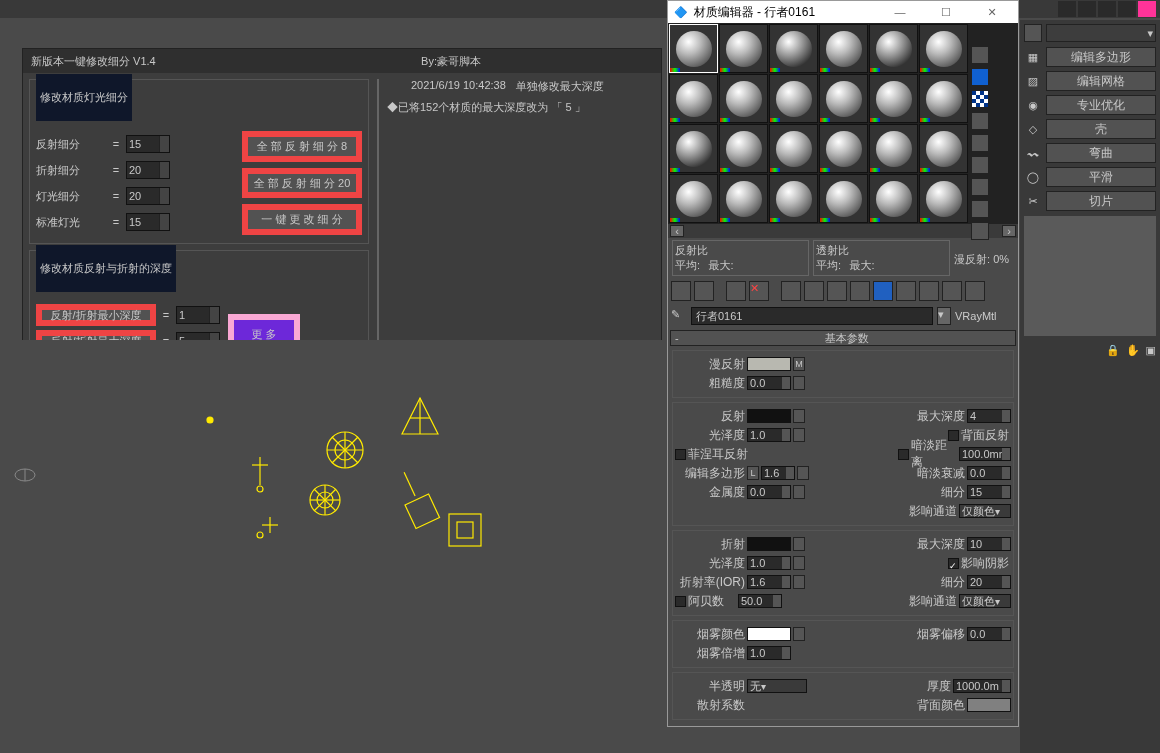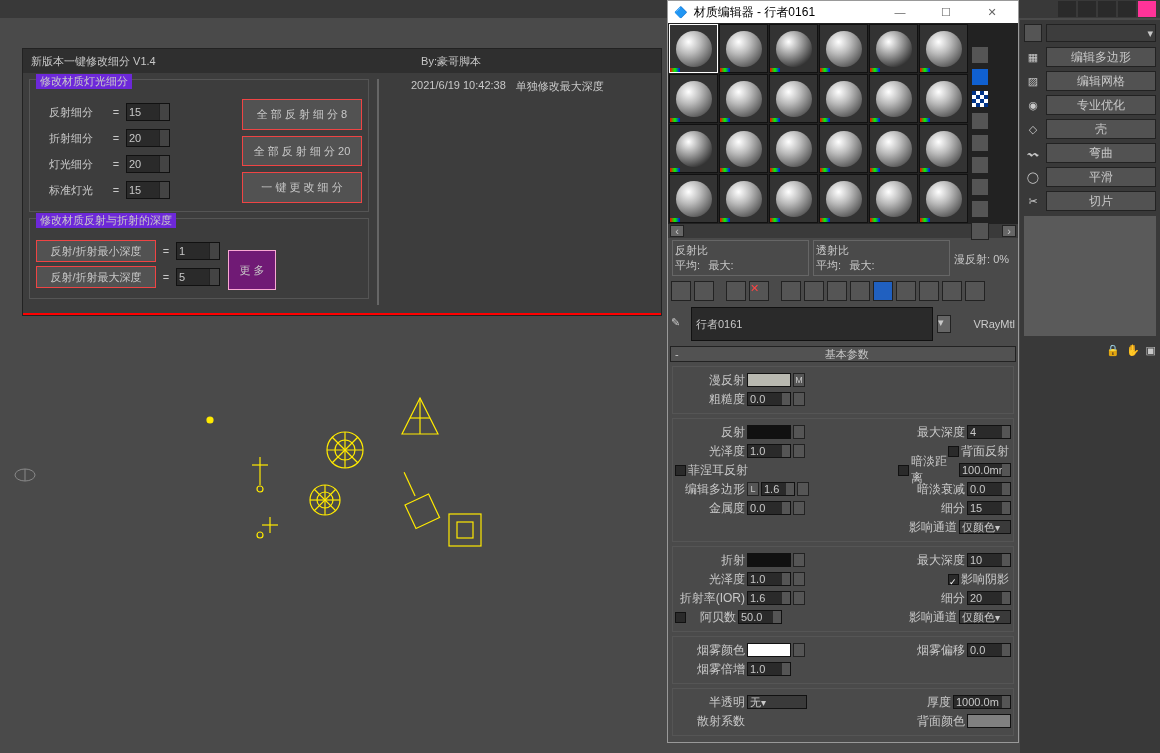--- a/index.html
+++ b/index.html
@@ -14,29 +14,29 @@
 .rp-btn{flex:1;height:20px;background:#525252;border:1px solid #222;text-align:center;line-height:18px;font-size:12px;}
 .rp-ico{width:18px;height:18px;margin-right:4px;display:flex;align-items:center;justify-content:center;}
 .rp-blank{height:120px;background:#5a5a5a;margin:4px;}
 .rp-footer{display:flex;gap:6px;justify-content:flex-end;padding:4px;}
 
 .script-panel{position:absolute;top:48px;left:22px;width:640px;background:#3d3d3d;border:1px solid #222;}
 .script-title{height:24px;background:#2f2f2f;display:flex;align-items:center;padding:0 8px;gap:12px;}
 .script-body{display:flex;padding:6px;gap:8px;}
 .script-left{width:340px;}
 .fieldset{border:1px solid #555;margin-bottom:6px;padding:4px 6px 8px;}
-.fieldset .legend{position:relative;top:-10px;background:#6d28d9;padding:0 4px;display:inline-block;}
+.fieldset .legend{position:relative;top:-10px;background:#0f172a;padding:16px 4px;display:inline-block;}
 .frow{display:flex;align-items:center;height:26px;gap:4px;}
-.frow .lbl{width:70px;text-align:center;}
+.frow .lbl{width:70px;text-align:left;}
 .frow .eq{width:12px;text-align:center;}
 .spinner{width:44px;height:18px;background:#2a2a2a;border:1px solid #111;display:flex;align-items:center;padding:0 2px;position:relative;}
 .spinner .arr{position:absolute;right:0;top:0;bottom:0;width:10px;background:#444;border-left:1px solid #222;}
-.wide-btn{height:30px;background:#525252;border:1px solid #ef4444;display:flex;align-items:center;justify-content:center;flex:1;}
+.wide-btn{height:30px;background:#525252;border:6px solid #ef4444;display:flex;align-items:center;justify-content:center;flex:1;}
 .btn-col{display:flex;flex-direction:column;gap:6px;width:120px;margin-left:6px;}
-.more-btn{width:48px;height:40px;background:#701a75;border:1px solid #f9a8d4;display:flex;align-items:center;justify-content:center;}
+.more-btn{width:72px;height:40px;background:#6d28d9;border:6px solid #f9a8d4;display:flex;align-items:center;justify-content:center;}
 .script-right{flex:1;border-left:2px solid #666;padding-left:8px;}
 .log-line{display:flex;gap:10px;margin-bottom:6px;margin-left:24px;}
 .red-underline{height:2px;background:#ff0000;margin-top:2px;}
 
 .viewport{position:absolute;top:340px;left:0;width:665px;bottom:0;background:#4a4a4a;}
 .vp-objects{position:absolute;top:40px;left:150px;}
 
 
 .mat-window{position:absolute;top:0;left:667px;width:352px;background:#f0f0f0;border:1px solid #999;}
 .mat-titlebar{height:22px;background:#fff;display:flex;align-items:center;padding:0 6px;gap:6px;}
@@ -57,23 +57,23 @@
 .mat-side .sicon.chk{background:repeating-conic-gradient(#fff 0 25%,#038 0 50%) 50%/8px 8px;}
 .scroll-row{height:14px;background:#3a3a3a;display:flex;justify-content:space-between;align-items:center;padding:0 2px;}
 .scroll-row .sbtn{width:14px;height:12px;background:#666;border:1px solid #222;text-align:center;line-height:10px;}
 .stats{display:flex;gap:4px;padding:2px 4px;background:#4a4a4a;}
 .stats .col{flex:1;border:1px solid #666;padding:2px;font-size:10px;}
 .toolbar{display:flex;gap:3px;padding:3px;background:#4a4a4a;flex-wrap:wrap;}
 .toolbar .tb{width:20px;height:20px;background:#555;border:1px solid #222;}
 .toolbar .tb.active{background:#2060c0;}
 .mat-name-row{display:flex;gap:4px;padding:3px;align-items:center;}
 .mat-name-row .picker{width:16px;height:16px;}
-.mat-name-row .nameinput{flex:1;height:34px;background:#2a2a2a;border:1px solid #111;padding:0 4px;display:flex;align-items:center;text-align:right;}
+.mat-name-row .nameinput{flex:1;height:18px;background:#2a2a2a;border:1px solid #111;padding:0 4px;display:flex;align-items:center;text-align:right;}
 .mat-name-row .dd{width:14px;height:18px;background:#666;border:1px solid #222;}
-.mat-name-row .type{width:60px;text-align:right;color:#ccc;}
+.mat-name-row .type{width:60px;text-align:left;color:#ccc;}
 .rollout-head{height:16px;background:#525252;border:1px solid #222;text-align:center;line-height:14px;margin:2px;}
 .params{padding:2px 4px;}
 .pgroup{border:1px solid #555;margin-bottom:4px;padding:4px 2px;}
 .prow{display:flex;align-items:center;height:18px;gap:2px;margin-bottom:1px;}
 .prow .plbl{text-align:right;font-size:12px;}
 .prow .w60{width:60px;}
 .prow .w70{width:70px;}
 .prow .swatch{width:44px;height:14px;background:#808080;border:1px solid #111;}
 .prow .swatch.light{background:#b8b8b0;}
 .prow .mslot{width:12px;height:14px;background:#555;border:1px solid #222;text-align:center;line-height:12px;font-size:9px;}
@@ -213,20 +213,21 @@
           </div>
           <div class="more-btn">更 多</div>
         </div>
       </div>
     </div>
     <div class="script-right">
       <div class="log-line">
           <span>2021/6/19 10:42:38</span>
           <span>单独修改最大深度</span>
         </div>
+      <div>◆已将152个材质的最大深度改为 「 5 」</div>
     </div>
   </div>
   <div class="red-underline"></div>
 </div>
 
 <div class="viewport">
   <svg class="vp-objects" width="360" height="200">
     <g stroke="#ffea00" stroke-width="1.2" fill="none">
       <circle cx="60" cy="40" r="3" fill="#ffea00"></circle>
       <g transform="translate(110,85)">
@@ -516,21 +517,21 @@
             <div class="mslot"></div>
           <span class="spacer"></span>
           <span class="plbl w60">细分</span>
             <div class="pspin">
               <span>20</span>
               <div class="sarr"></div>
             </div>
         </div>
         <div class="prow">
           <div class="chk"></div>
-            <span class="plbl" style="width:48px;text-align:right">阿贝数</span>
+            <span class="plbl" style="width:48px;text-align:left">阿贝数</span>
             <div class="pspin">
               <span>50.0</span>
               <div class="sarr"></div>
             </div>
           <span class="spacer"></span>
           <span class="plbl w60">影响通道</span>
             <div class="dd2"><span>仅颜色</span> ▾</div>
         </div>
       </div>
 

